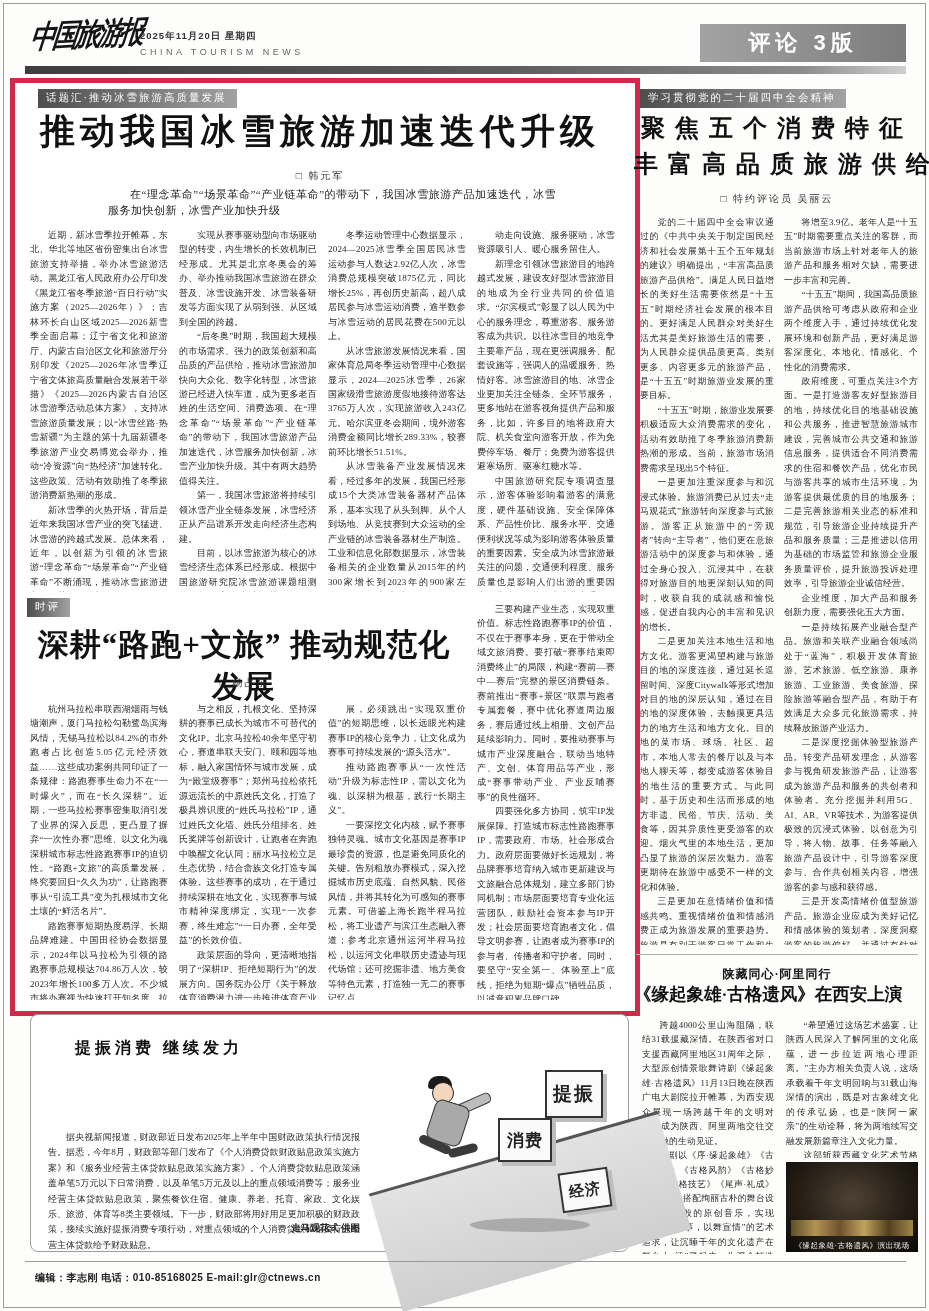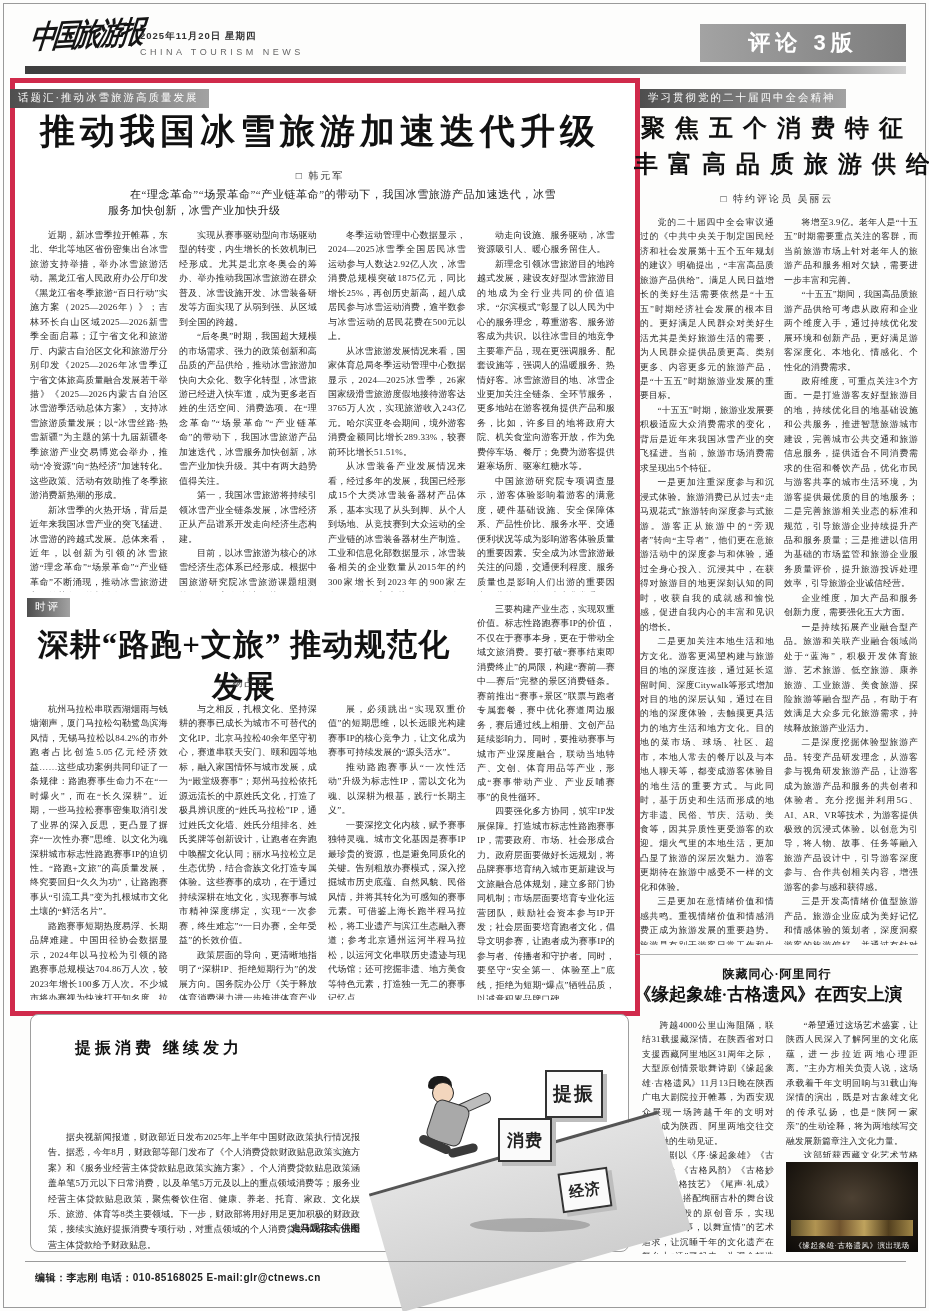--- a/index.html
+++ b/index.html
@@ -25,21 +25,21 @@
     color:#fff;font-weight:bold;font-size:22px;letter-spacing:5px;
     display:flex;align-items:center;justify-content:center;
     font-family:"Liberation Sans","DejaVu Sans",sans-serif;}
   .top-bar{left:25px;top:66px;width:881px;height:8px;
     background:linear-gradient(90deg,#3e3e3e 0%,#5d5d5d 55%,#8b8b8b 88%,#cfcfcf 100%);}
   
   .red-box{left:10px;top:78px;width:620px;height:928px;border:5px solid #d02a4b;background:#fff;}
   .tag{background:linear-gradient(90deg,#4e4e4e,#a2a2a2);color:#fff;
     font-family:"Liberation Sans","DejaVu Sans",sans-serif;font-size:10.5px;
     padding:2px 10px 3px 8px;letter-spacing:2px;display:inline-block;}
-  .t1{left:10px;top:89px;}
+  .t1{left:38px;top:89px;}
   .h1{left:30px;top:108px;width:580px;text-align:center;font-size:35px;font-weight:900;
     letter-spacing:5px;color:#111;}
   .byline{font-size:10px;color:#333;letter-spacing:2px;text-align:center;}
   .by1{left:30px;top:169px;width:580px;}
   .deck{left:108px;top:187px;width:448px;font-size:11px;line-height:15.5px;color:#222;
     text-align:justify;text-indent:2em;letter-spacing:.5px;}
   .colbox{overflow:hidden;font-size:9px;line-height:14.45px;text-align:justify;color:#2a2a2a;letter-spacing:.2px;}
   .colbox p{margin:0;text-indent:2em;}
   .c1a{left:30px;top:228px;width:138px;height:364px;}
   .c1b{left:179px;top:228px;width:138px;height:364px;}
@@ -164,21 +164,21 @@
 </div>
 
 <div class="abs tag t3">学习贯彻党的二十届四中全会精神</div>
 <div class="abs h3">
   <div>聚焦五个消费特征</div>
   <div>丰富高品质旅游供给</div>
 </div>
 <div class="abs byline by3">□ 特约评论员 吴丽云</div>
 <div class="abs colbox c3a">
     <p>党的二十届四中全会审议通过的《中共中央关于制定国民经济和社会发展第十五个五年规划的建议》明确提出，“丰富高品质旅游产品供给”。满足人民日益增长的美好生活需要依然是“十五五”时期经济社会发展的根本目的。更好满足人民群众对美好生活尤其是美好旅游生活的需要，为人民群众提供品质更高、类别更多、内容更多元的旅游产品，是“十五五”时期旅游业发展的重要目标。</p>
-    <p>“十五五”时期，旅游业发展要积极适应大众消费需求的变化，背后是近年来我国冰雪产业的突飞猛进。当前，旅游市场消费需求呈现出5个特征。</p>
+    <p>“十五五”时期，旅游业发展要积极适应大众消费需求的变化，活动有效助推了冬季旅游消费新热潮的形成。当前，旅游市场消费需求呈现出5个特征。</p>
     <p>一是更加注重深度参与和沉浸式体验。旅游消费已从过去“走马观花式”旅游转向深度参与式旅游。游客正从旅游中的“旁观者”转向“主导者”，他们更在意旅游活动中的深度参与和体验，通过全身心投入、沉浸其中，在获得对旅游目的地更深刻认知的同时，收获自我的成就感和愉悦感，促进自我内心的丰富和见识的增长。</p>
     <p>二是更加关注本地生活和地方文化。游客更渴望构建与旅游目的地的深度连接，通过延长逗留时间、深度Citywalk等形式增加对目的地的深层认知，通过在目的地的深度体验，去触摸更具活力的地方生活和地方文化。目的地的菜市场、球场、社区、超市，本地人常去的餐厅以及与本地人聊天等，都变成游客体验目的地生活的重要方式。与此同时，基于历史和生活而形成的地方非遗、民俗、节庆、活动、美食等，因其异质性更受游客的欢迎。烟火气里的本地生活，更加凸显了旅游的深层次魅力。游客更期待在旅游中感受不一样的文化和体验。</p>
     <p>三是更加在意情绪价值和情感共鸣。重视情绪价值和情感消费正成为旅游发展的重要趋势。旅游是有别于游客日常工作和生活的“情感加油站”。随着物质生活的逐步满足，游客越来越重视旅游中的精神价值获取。游客在旅游中更在意自己感受到的内容，关注个体与目的地的情感连接和情绪价值的获得。游客在旅行中所留下的情感记忆、旅行故事，不仅是游客感知目的地的重要方式，也是游客实现自我情绪释放、感受目的地真善美的重要途径。</p>
   </div>
 <div class="abs colbox c3b">
     <p>将增至3.9亿。老年人是“十五五”时期需要重点关注的客群，而当前旅游市场上针对老年人的旅游产品和服务相对欠缺，需要进一步丰富和完善。</p>
     <p>“十五五”期间，我国高品质旅游产品供给可考虑从政府和企业两个维度入手，通过持续优化发展环境和创新产品，更好满足游客深度化、本地化、情感化、个性化的消费需求。</p>
     <p>政府维度，可重点关注3个方面。一是打造游客友好型旅游目的地，持续优化目的地基础设施和公共服务，推进智慧旅游城市建设，完善城市公共交通和旅游信息服务，提供适合不同消费需求的住宿和餐饮产品，优化市民与游客共享的城市生活环境，为游客提供最优质的目的地服务；二是完善旅游相关业态的标准和规范，引导旅游企业持续提升产品和服务质量；三是推进以信用为基础的市场监管和旅游企业服务质量评价，提升旅游投诉处理效率，引导旅游企业诚信经营。</p>
     <p>企业维度，加大产品和服务创新力度，需要强化五大方面。</p>
     <p>一是持续拓展产业融合型产品。旅游和关联产业融合领域尚处于“蓝海”，积极开发体育旅游、艺术旅游、低空旅游、康养旅游、工业旅游、美食旅游、探险旅游等融合型产品，有助于有效满足大众多元化旅游需求，持续释放旅游产业活力。</p>

